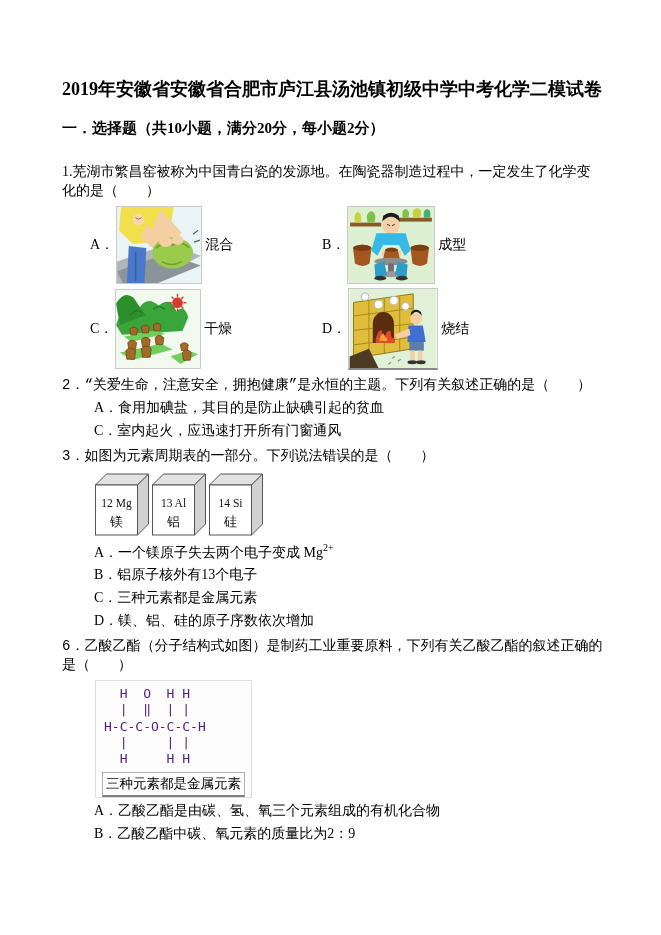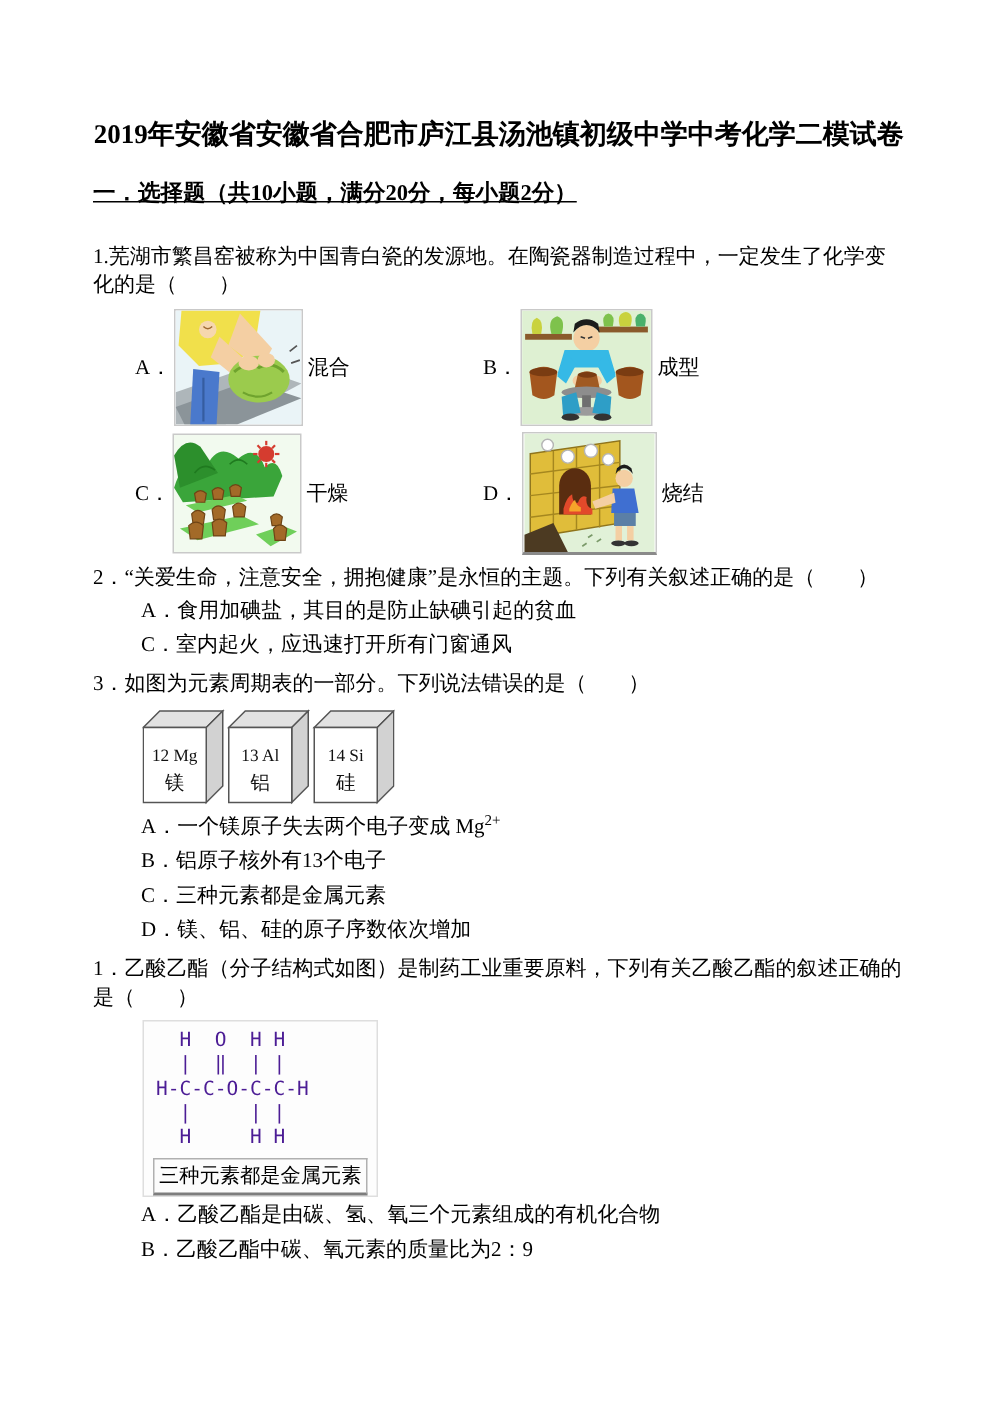--- a/index.html
+++ b/index.html
@@ -7,26 +7,26 @@
   .page {
     position:relative;
     width:661px; height:935px;
     background:#ffffff;
     color:#000;
     font-family:"Liberation Serif","DejaVu Serif",serif;
     padding:78px 58px 0 62px;
     overflow:hidden;
   }
   .title {
-    font-size:18px; font-weight:bold; text-align:center; line-height:1.25;
+    font-size:18px; font-weight:bold; text-align:left; line-height:1.25;
     letter-spacing:0px;
   }
-  .section-heading { font-size:15px; font-weight:bold; margin-top:18px;text-decoration:underline; }
+  .section-heading { font-size:15px; font-weight:bold; margin-top:18px; }
   .q-text { font-size:14px; margin-top:24px; line-height:1.4; }
-  .q-text.qt2 { margin-top:6px; }
+  .q-text.qt2 { margin-top:6px;font-family:Liberation Mono, monospace; }
   .img-row { display:flex; margin-left:28px; margin-top:5px; align-items:center; }
   .img-row.second { margin-top:4px; }
   .img-cell { width:232px; display:flex; align-items:center; }
   .opt-label { font-size:14px; margin-right:2px; white-space:nowrap; }
   .illus { border:1px solid #c9c9c9; background:#fff; margin-right:3px; flex:none; }
   .illus.kiln { border-bottom:2px solid #8a8a8a; }
   .img-caption { font-size:14px; white-space:nowrap;font-family:Liberation Mono, monospace; }
   .opt-line { font-size:14px; margin:4px 0 0 32px; line-height:1.35; }
   .opt-line sup { font-size:10px; vertical-align:super; }
   .fig-wrap { margin:4px 0 0 33px; }
@@ -232,21 +232,21 @@
         <text class="elem-label" x="135.5" y="36" text-anchor="middle">14 Si</text>
         <text class="elem-name" x="135.5" y="55" text-anchor="middle">硅</text>
       </g>
     </svg>
   </div>
   <div class="opt-line"><span>A．一个镁原子失去两个电子变成 Mg</span><sup>2+</sup></div>
   <div class="opt-line">B．铝原子核外有13个电子</div>
   <div class="opt-line">C．三种元素都是金属元素</div>
   <div class="opt-line">D．镁、铝、硅的原子序数依次增加</div>
 
-  <div class="q-text qt2">1．乙酸乙酯（分子结构式如图）是制药工业重要原料，下列有关乙酸乙酯的叙述正确的是（　　）</div>
+  <div class="q-text qt2">6．乙酸乙酯（分子结构式如图）是制药工业重要原料，下列有关乙酸乙酯的叙述正确的是（　　）</div>
   <div class="fig-wrap">
     <div class="formula-fig">
       <pre class="formula-pre">  H  O  H H
   |  ‖  | |
 H-C-C-O-C-C-H
   |     | |
   H     H H</pre>
       <span class="formula-caption">三种元素都是金属元素</span>
     </div>
   </div>

